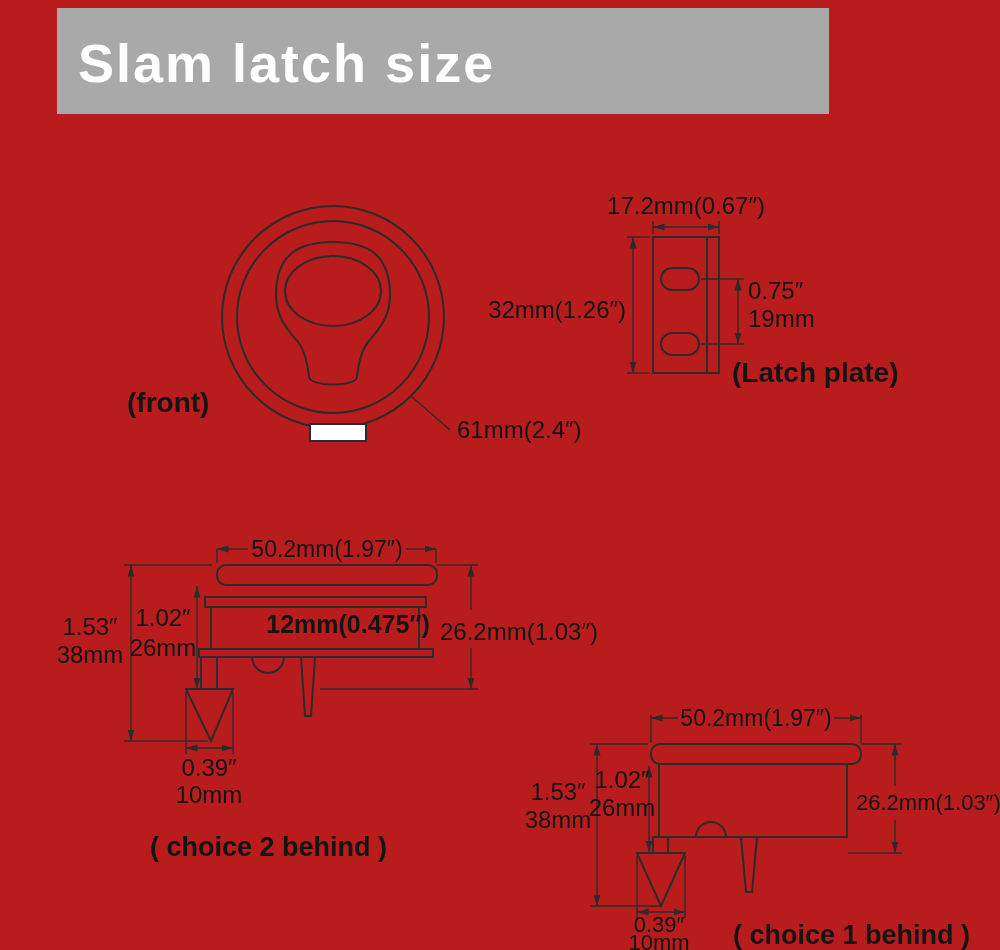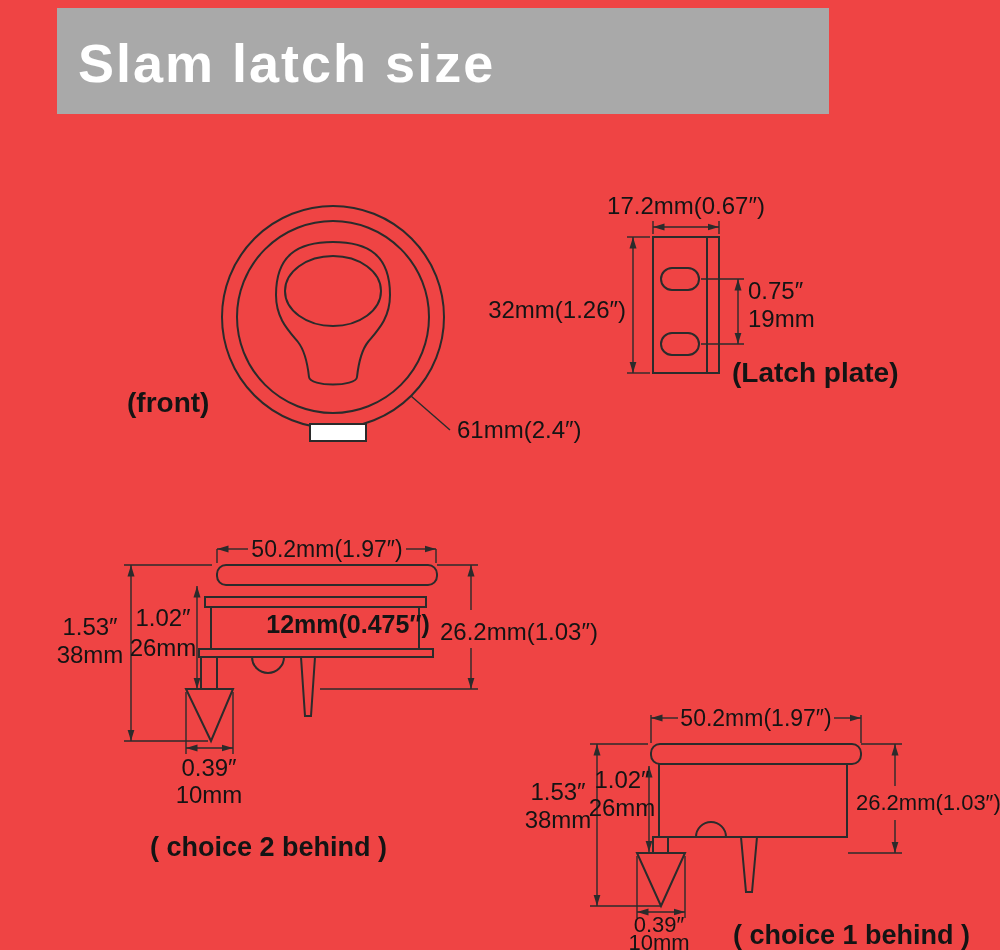--- a/index.html
+++ b/index.html
@@ -1,16 +1,16 @@
 <!DOCTYPE html>
 <html><head>
 <meta charset="utf-8">
 <style>
   html,body{margin:0;padding:0;background:#ffffff;}
-  .page{width:1000px;height:950px;position:relative;background:#ef4444;overflow:hidden;}
+  .page{width:1000px;height:950px;position:relative;background:#b91c1c;overflow:hidden;}
   svg{display:block;}
   #art text{stroke:none;font-family:"Liberation Sans","DejaVu Sans",sans-serif;}
   #art text:not(.title){fill:#141414;}
   .s2{stroke-width:2;fill:none;}
   .d{stroke-width:1.4;fill:none;}
   .wf{fill:#ffffff;}
   .dim{marker-start:url(#arr);marker-end:url(#arr);}
   .dimS{marker-start:url(#arr);}
   .dimE{marker-end:url(#arr);}
   .t22{font-size:22px;}

